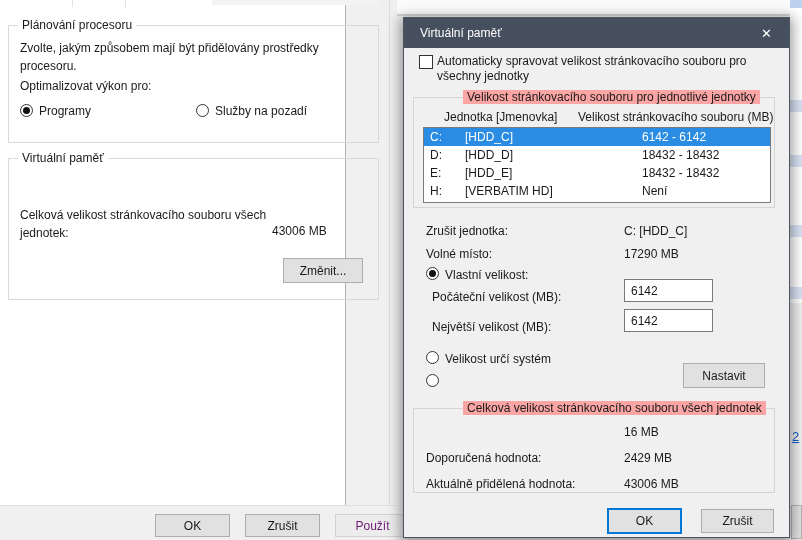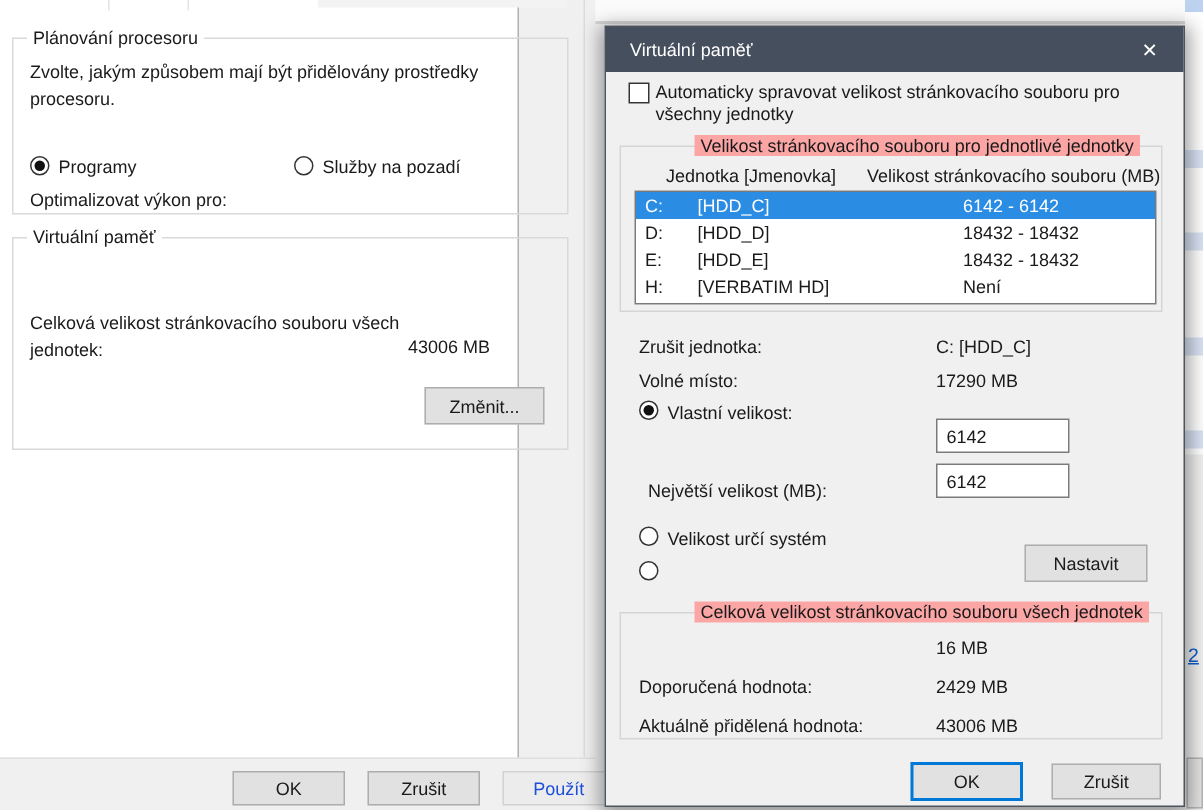--- a/index.html
+++ b/index.html
@@ -24,21 +24,21 @@
   .radio{position:absolute;width:13px;height:13px;border:1px solid #333;border-radius:50%;
          background:#fff;box-sizing:border-box;}
   .radio.checked::after{content:"";position:absolute;left:2px;top:2px;width:7px;height:7px;
          background:#111;border-radius:50%;}
   .checkbox{position:absolute;width:14px;height:14px;border:1px solid #333;background:#fff;
          box-sizing:border-box;}
 
   .btn{position:absolute;background:#e1e1e1;border:1px solid #adadad;box-sizing:border-box;
        display:flex;align-items:center;justify-content:center;font-size:12px;color:#1a1a1a;}
   .btn.default{border:2px solid #0078d7;}
-  .btn.disabled{background:#ececec;border-color:#d2d2d2;color:#1d4ed8;}
+  .btn.disabled{background:#ececec;border-color:#d2d2d2;color:#701a75;}
 
   .bg-footer{position:absolute;left:0;top:505px;width:397px;height:35px;background:#f0f0f0;
              border-top:1px solid #dfdfdf;}
 
   
   .top-strip{position:absolute;left:397px;top:0;width:405px;height:14px;background:#fbfbfb;}
   .top-strip-line{position:absolute;left:397px;top:14px;width:405px;height:2px;background:#d6d6d6;}
   .sliver-white{position:absolute;left:790px;top:0;width:12px;height:303px;background:#fff;}
   .sliver-band{position:absolute;left:790px;width:12px;height:12px;background:#d9e3f4;}
   .sliver-top{position:absolute;left:790px;top:0;width:12px;height:8px;background:#bcd2ee;}
@@ -87,21 +87,21 @@
   <div class="bg-dialog">
     <div class="tab-hint-v" style="left:72px;"></div>
     <div class="tab-hint-v" style="left:125px;"></div>
     <div class="tab-hint-box"></div>
     <div class="bg-inner-line"></div>
 
     <div class="gb" style="left:8px;top:25px;width:371px;height:118px;">
       <span class="gb-label on-white">Plánování procesoru</span>
     </div>
     <div class="abs" style="left:20px;top:39px;width:330px;line-height:18px;">Zvolte, jakým způsobem mají být přidělovány prostředky procesoru.</div>
-    <div class="abs nowrap" style="left:20px;top:79px;margin-top:47px;">Optimalizovat výkon pro:</div>
+    <div class="abs nowrap" style="left:20px;top:79px;">Optimalizovat výkon pro:</div>
     <span class="radio checked" style="left:20px;top:104px;"></span>
     <span class="abs nowrap" style="left:39px;top:104px;">Programy</span>
     <span class="radio" style="left:196px;top:104px;"></span>
     <span class="abs nowrap" style="left:215px;top:104px;">Služby na pozadí</span>
 
     <div class="gb" style="left:8px;top:158px;width:371px;height:142px;">
       <span class="gb-label on-white">Virtuální paměť</span>
     </div>
     <div class="abs" style="left:20px;top:206px;width:256px;line-height:18px;">Celková velikost stránkovacího souboru všech jednotek:</div>
     <div class="abs nowrap" style="left:272px;top:224px;">43006 MB</div>
@@ -152,20 +152,21 @@
     </div>
 
     <span class="abs nowrap" style="left:22px;top:206px;">Zrušit jednotka:</span>
     <span class="abs nowrap" style="left:220px;top:206px;">C:  [HDD_C]</span>
     <span class="abs nowrap" style="left:22px;top:229px;">Volné místo:</span>
     <span class="abs nowrap" style="left:220px;top:229px;">17290 MB</span>
 
     <span class="radio checked" style="left:22px;top:249px;"></span>
     <span class="abs nowrap" style="left:41px;top:250px;">Vlastní velikost:</span>
 
+    <span class="abs nowrap" style="left:28px;top:272px;">Počáteční velikost (MB):</span>
     <input class="vm-input" style="left: 220px; top: 261px;" value="6142">
 
     <span class="abs nowrap" style="left:28px;top:302px;">Největší velikost (MB):</span>
     <input class="vm-input" style="left: 220px; top: 291px;" value="6142">
 
     <span class="radio" style="left:22px;top:333px;"></span>
     <span class="abs nowrap" style="left:41px;top:334px;">Velikost určí systém</span>
     <span class="radio" style="left:22px;top:356px;"></span>
 
     <div class="btn" style="left:279px;top:345px;width:82px;height:25px;">Nastavit</div>

